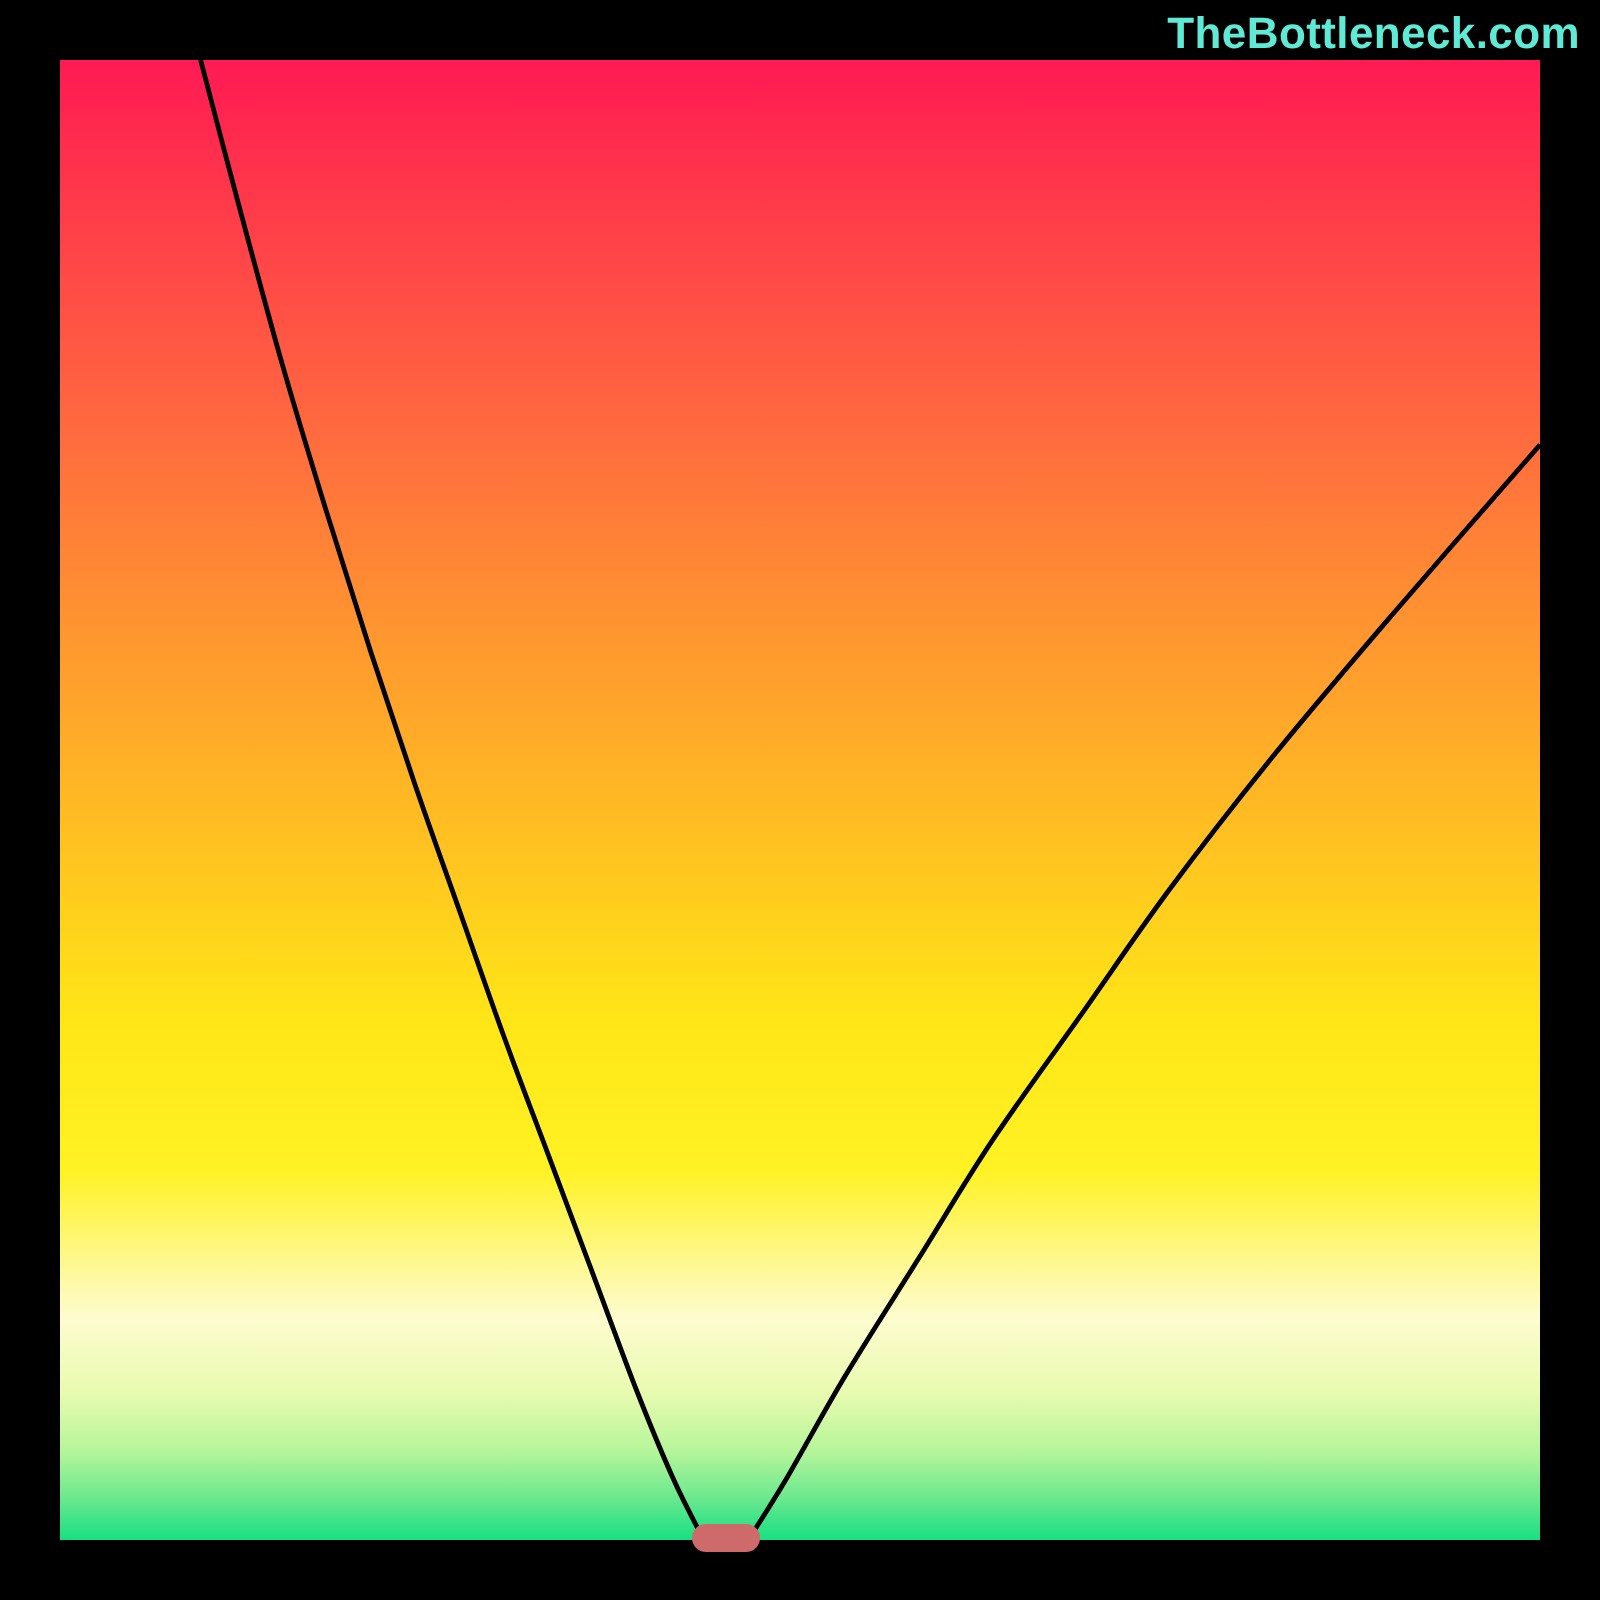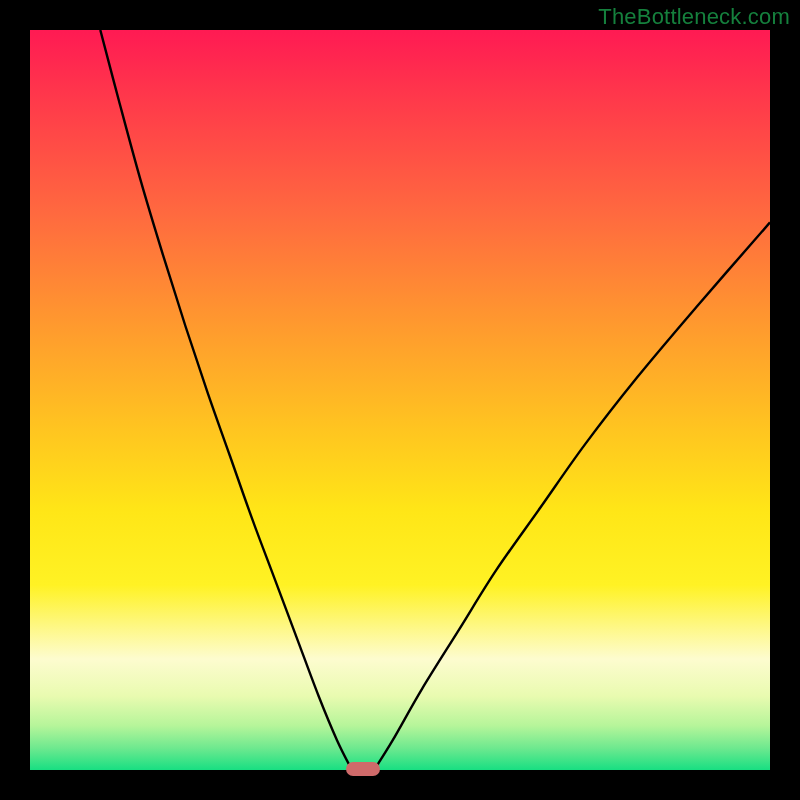--- a/index.html
+++ b/index.html
@@ -42,24 +42,24 @@
     position: absolute;
     left: 30px;
     top: 30px;
     width: 740px;
     height: 740px;
   }
   .watermark {
     position: absolute;
     top: 4px;
     right: 10px;
-    color: #15803d;
+    color: #5eead4;
     font-size: 22px;
     letter-spacing: 0.2px;
-    font-weight: 400;
+    font-weight: 700;
   }
   .marker {
     position: absolute;
     width: 34px;
     height: 14px;
     border-radius: 7px;
     background: #cf6a6a;
   }
 </style>
 </head>

